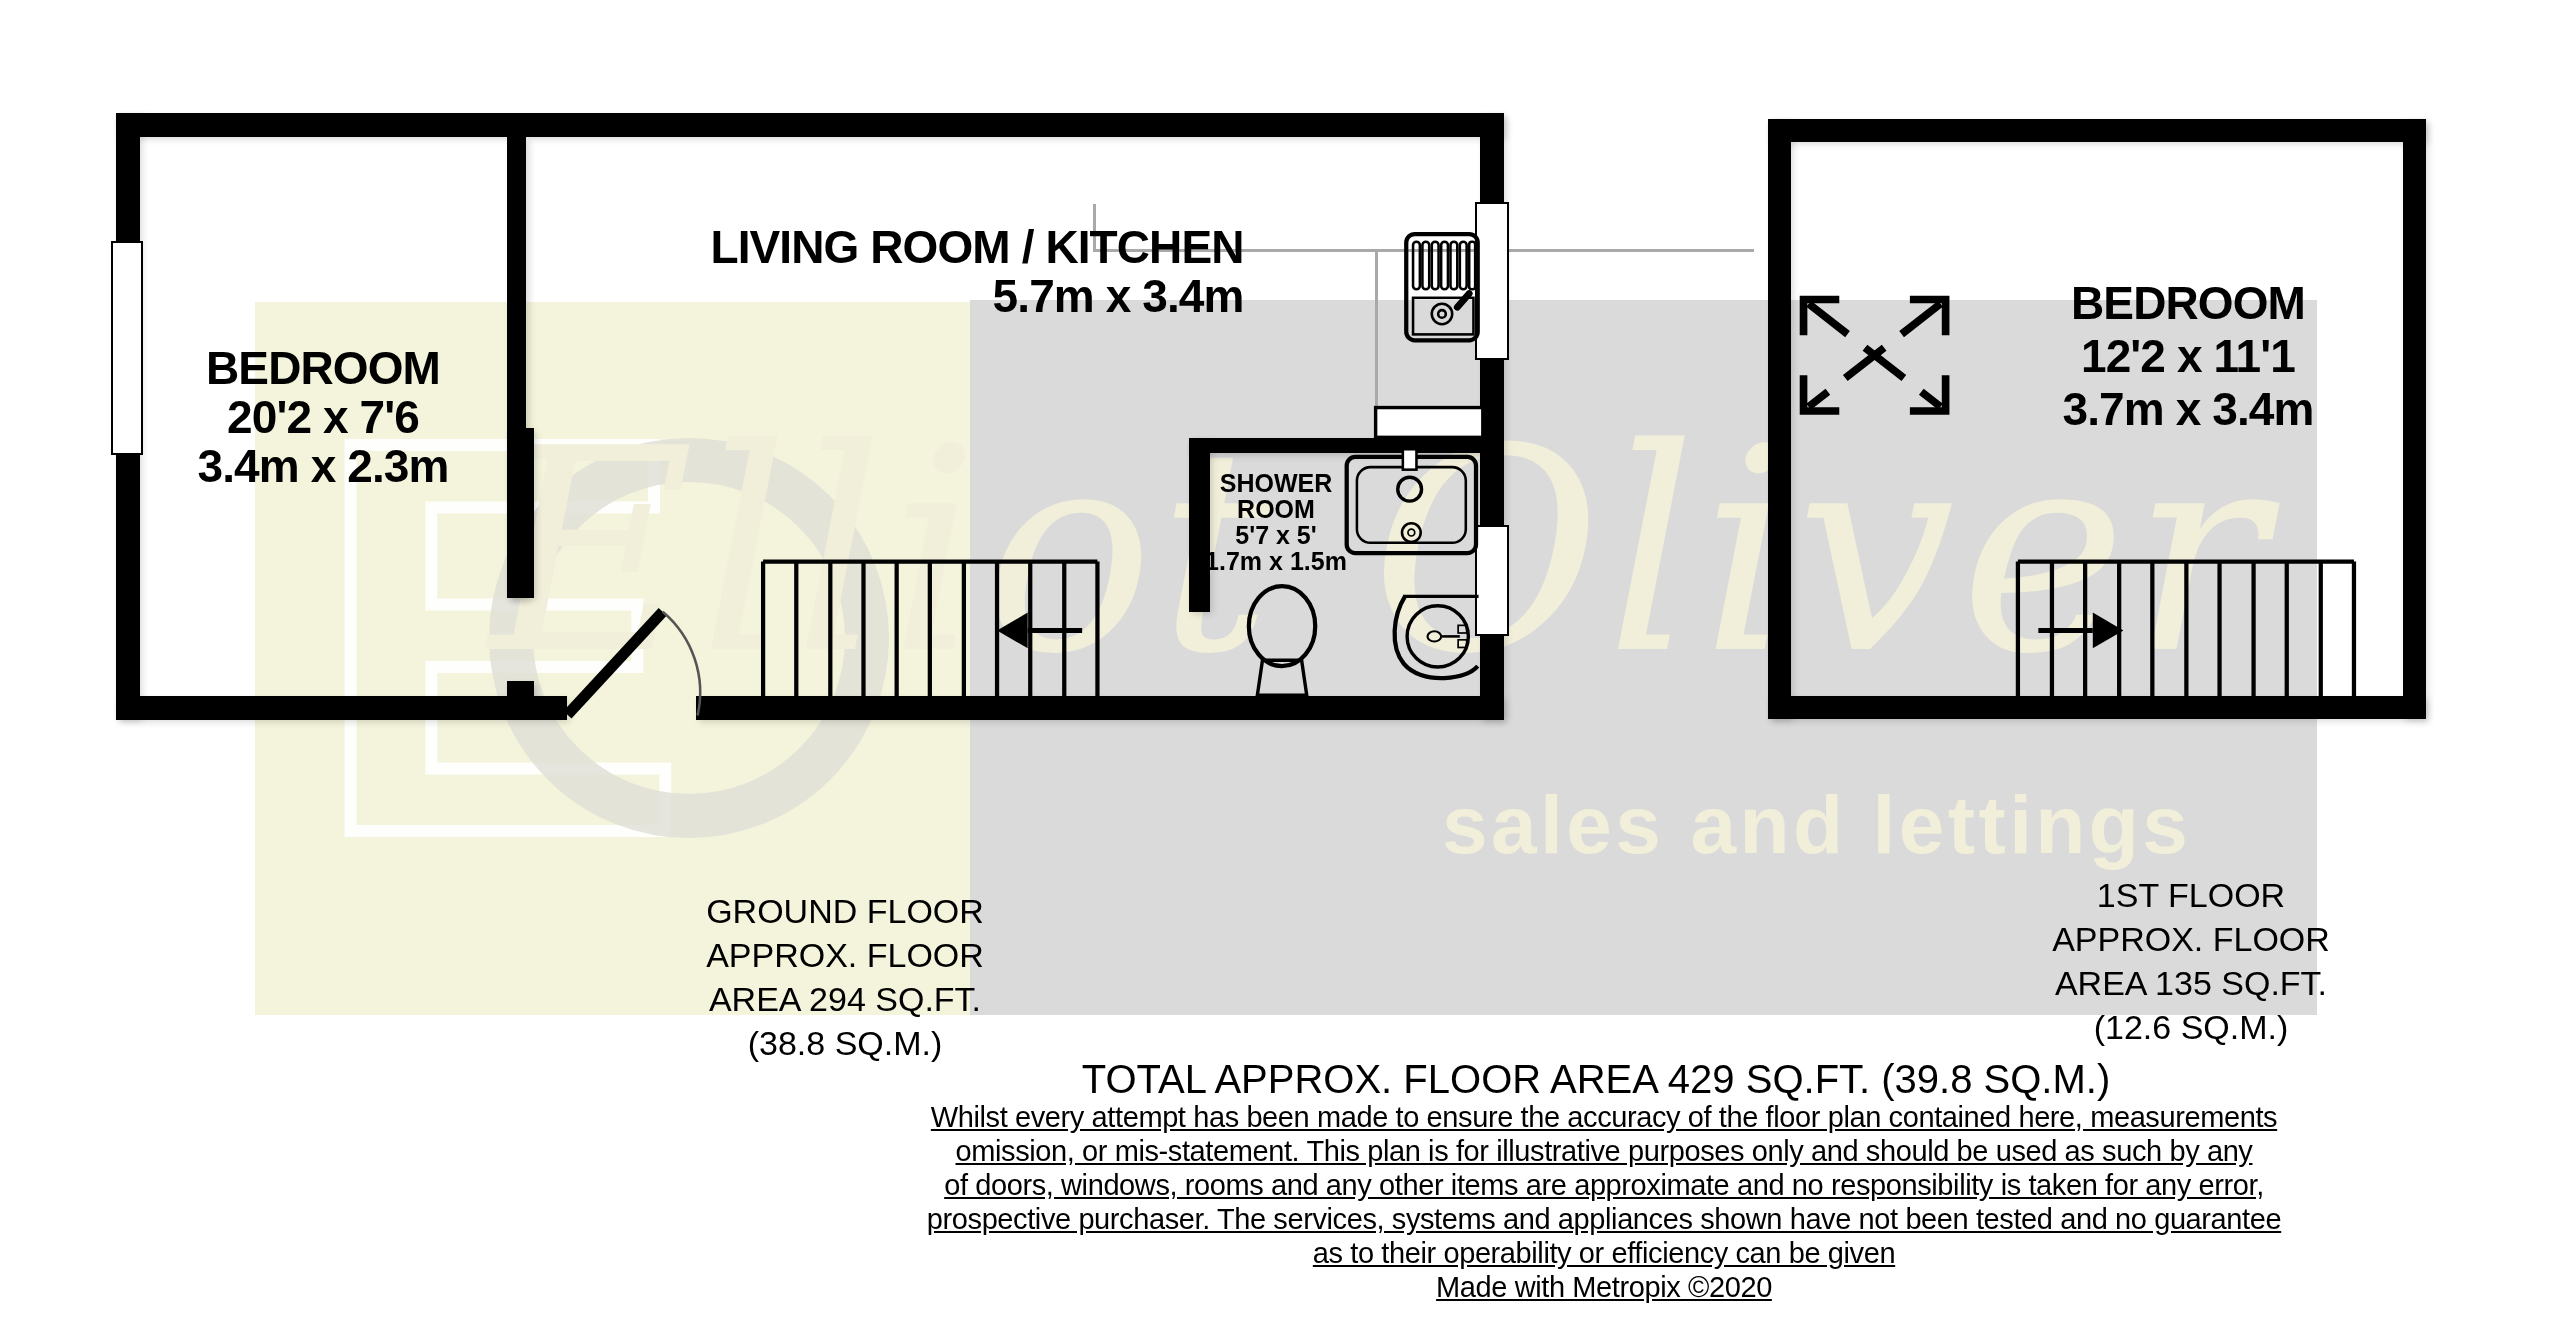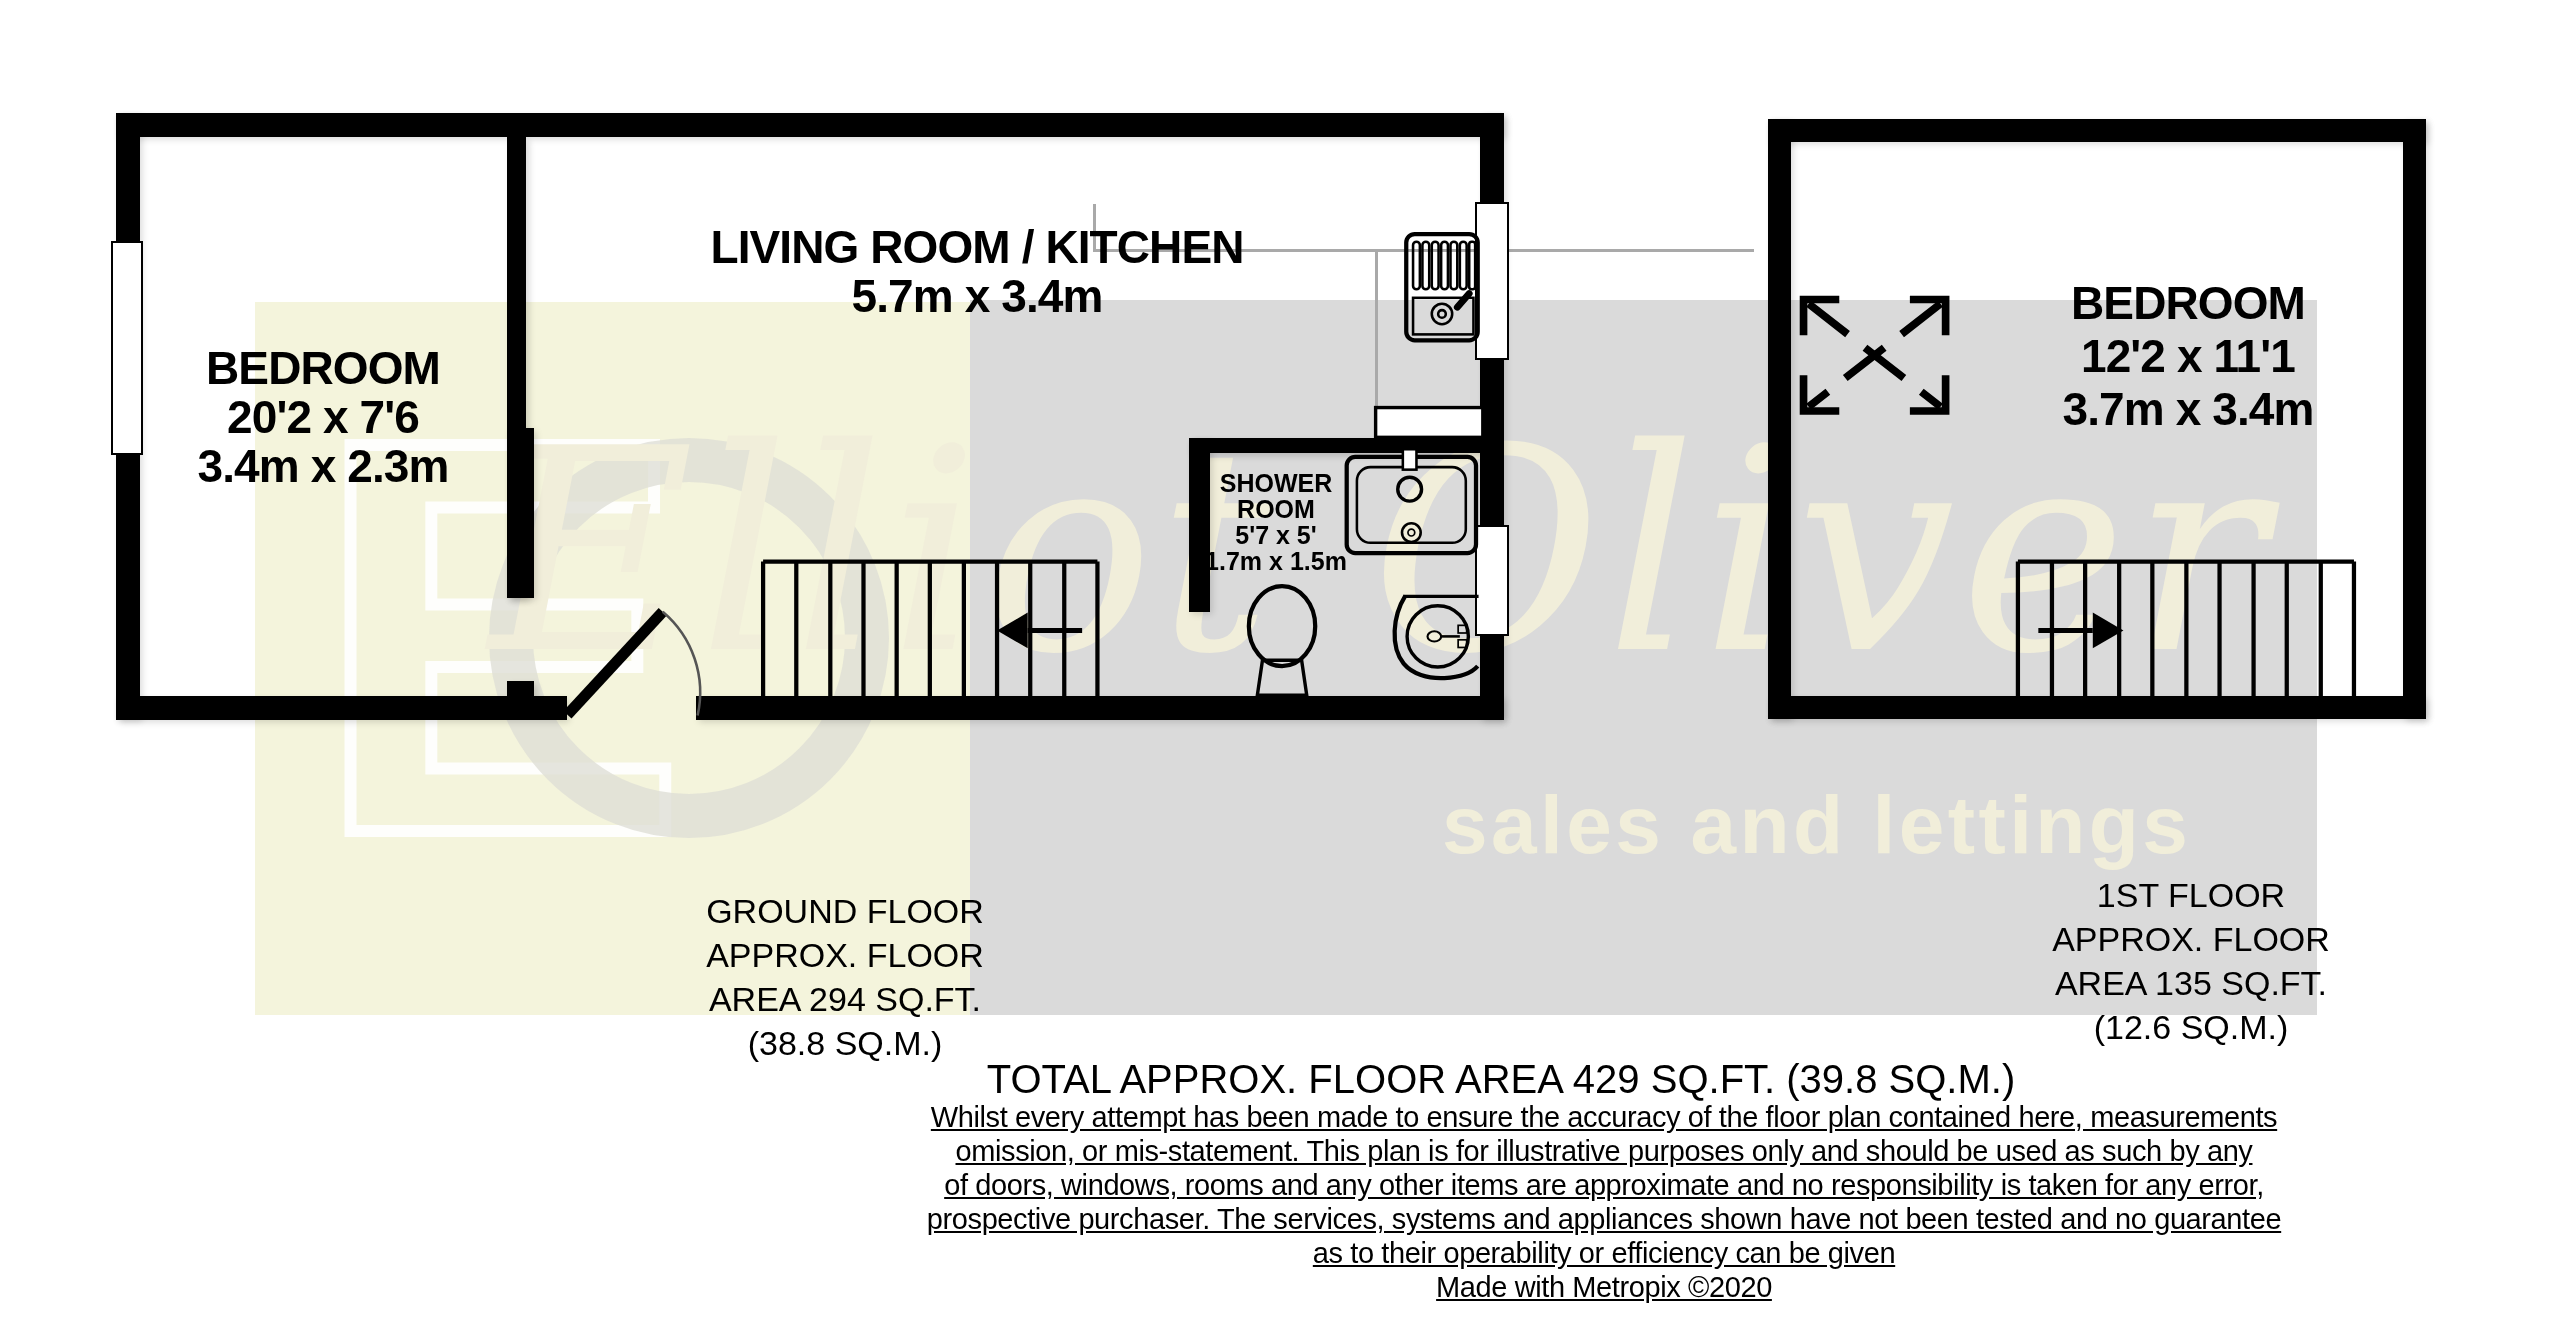--- a/index.html
+++ b/index.html
@@ -25,30 +25,30 @@
               color:#f1eeda;letter-spacing:3.4px;z-index:1;white-space:nowrap;}
 
   
   .wall{position:absolute;background:#000;z-index:2;box-shadow:3.4px 3.4px 6.8px rgba(0,0,0,0.15);}
   .window{position:absolute;background:#fff;border:2.6px solid #000;box-sizing:border-box;z-index:2;}
   #plan-svg{position:absolute;left:0;top:0;z-index:3;}
 
   
   .room-label{position:absolute;z-index:4;transform:translateX(-50%);text-align:center;
               font-weight:bold;color:#000;white-space:nowrap;}
-  .lbl-living{left:977px;top:223px;font-size:46px;line-height:49px;letter-spacing:-0.9px;}
+  .lbl-living{left:977px;top:223px;font-size:46px;line-height:49px;letter-spacing:-0.9px;text-align:right;}
   .lbl-bed-gf{left:323px;top:344px;font-size:46px;line-height:49px;letter-spacing:-0.9px;}
   .lbl-shower{left:1276px;top:470px;font-size:25px;line-height:26px;}
   .lbl-bed-1f{left:2188px;top:277px;font-size:46px;line-height:53px;letter-spacing:-0.9px;}
 
   .floor-summary{position:absolute;z-index:4;transform:translateX(-50%);text-align:center;
                  font-size:34px;line-height:44px;color:#000;white-space:nowrap;}
   .sum-gf{left:845px;top:873px;margin-top:16px;}
   .sum-1f{left:2191px;top:873px;}
-  .total-line{position:absolute;left:1501px;top:1057px;transform:translateX(-50%);z-index:4;
+  .total-line{position:absolute;left:1596px;top:1057px;transform:translateX(-50%);z-index:4;
               font-size:40px;color:#000;white-space:nowrap;}
   .disclaimer{position:absolute;left:1604px;top:1100px;transform:translateX(-50%);z-index:4;
               text-align:center;font-size:29px;line-height:34px;color:#000;white-space:nowrap;
               letter-spacing:-0.4px;text-decoration:underline;}
 </style>
 </head>
 <body>
 
 <div class="stage">
 

